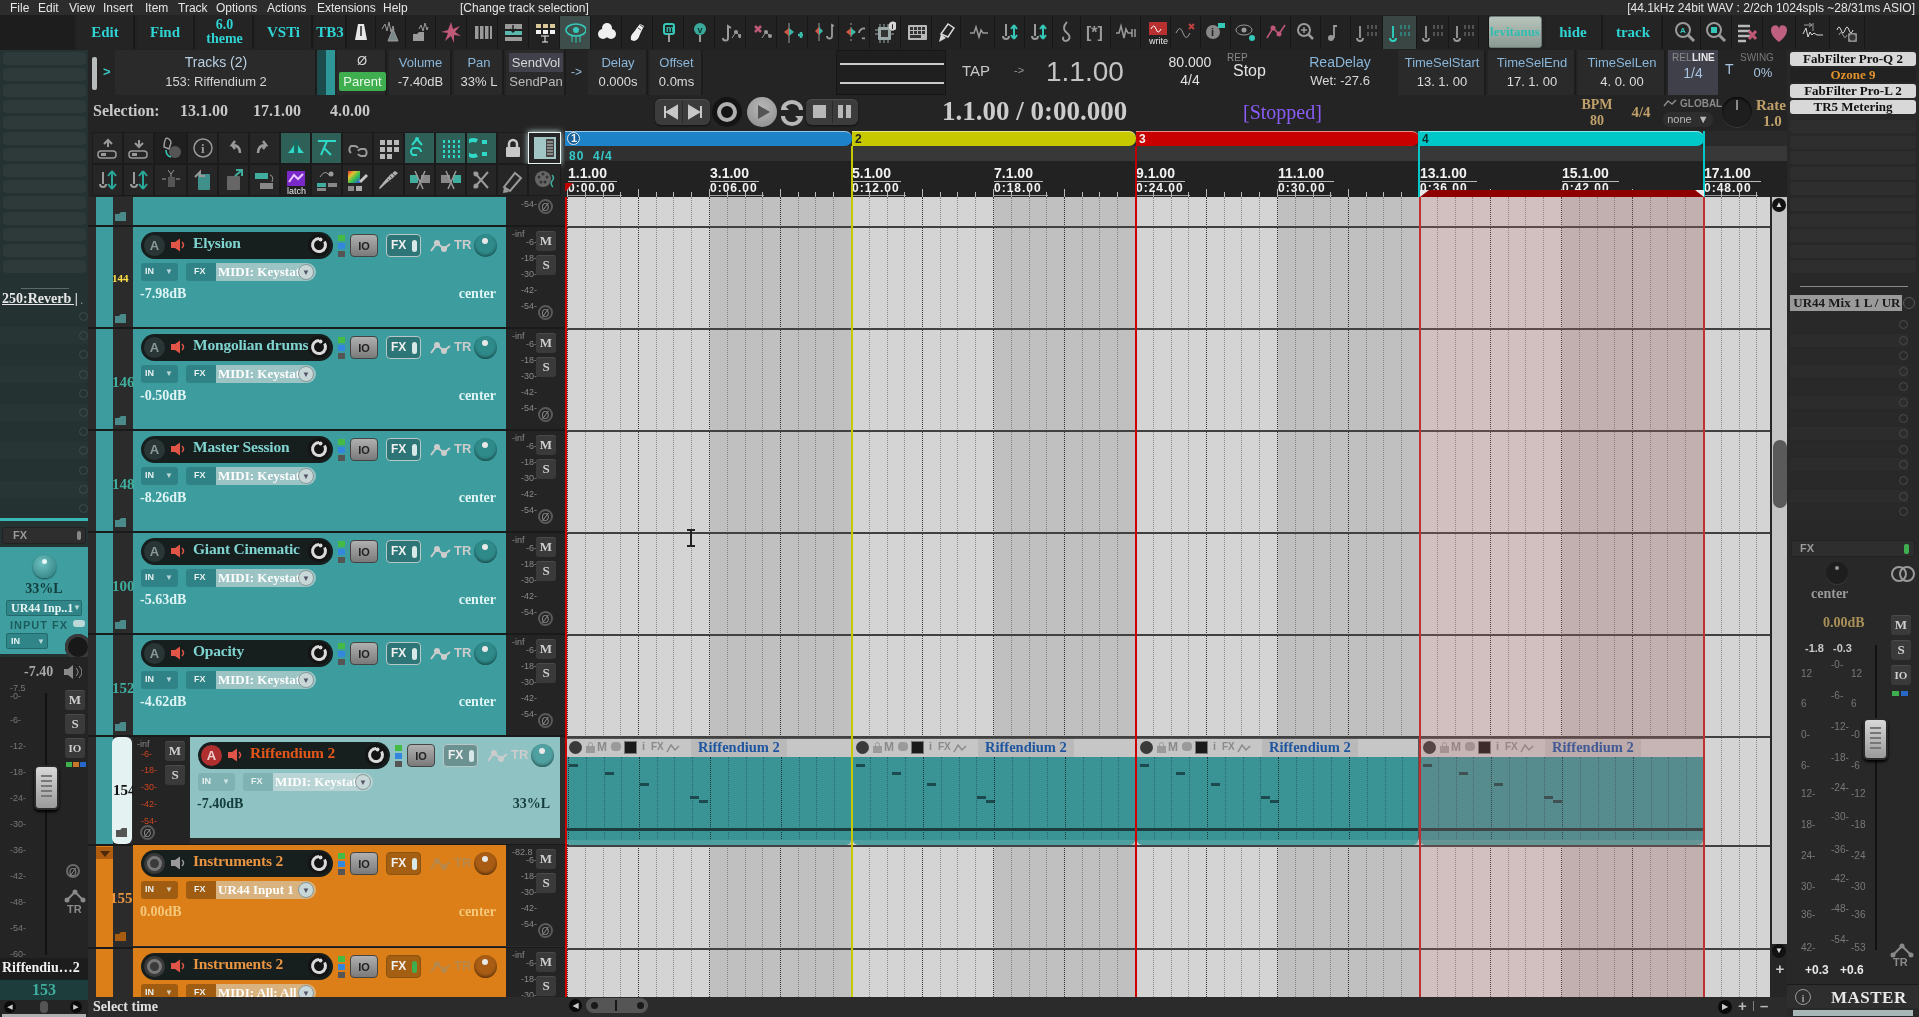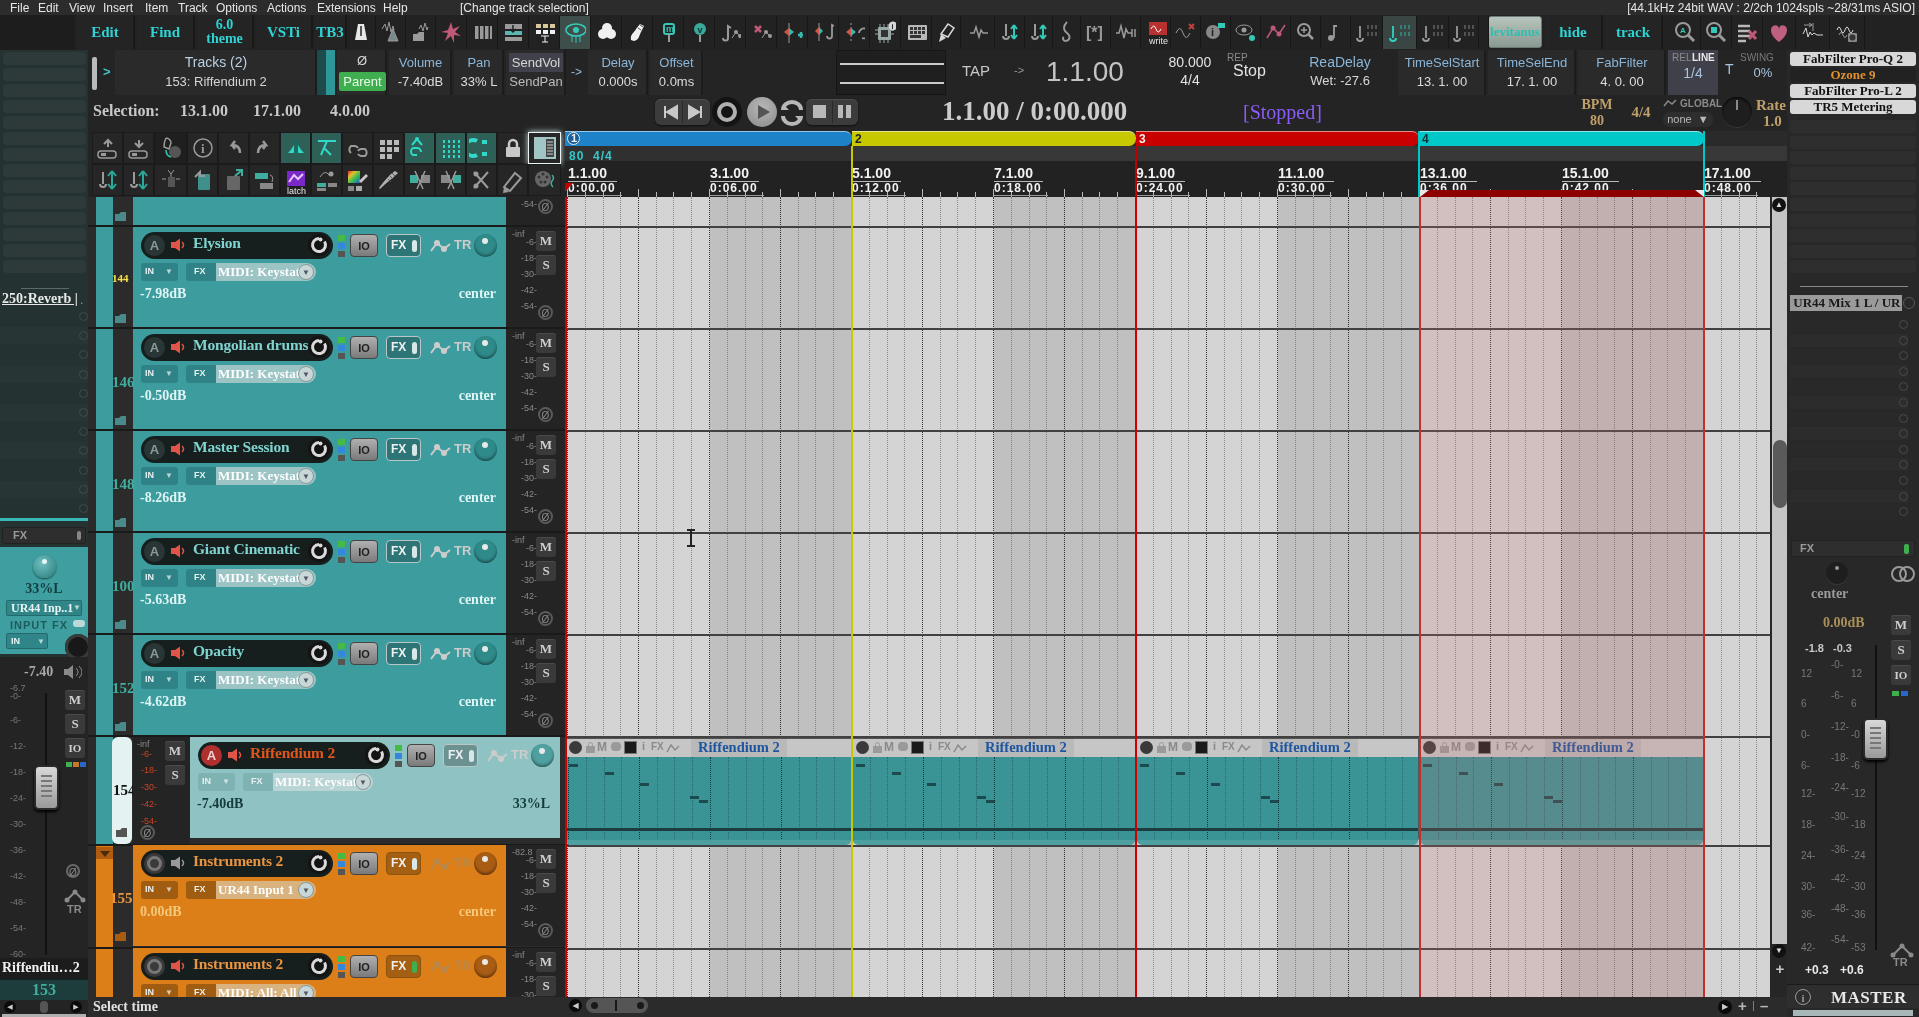--- a/index.html
+++ b/index.html
@@ -313,21 +313,21 @@
 <span class="ab" style="left:1233px;top:12px;color:#e2e2e2;font-size:16px;">Stop</span>
 <div class="ab" style="left:1285px;top:4px;width:110px;text-align:center;color:#8ab6d9;font-size:14px;">ReaDelay</div>
 <div class="ab" style="left:1285px;top:23px;width:110px;text-align:center;color:#d8d8d8;font-size:13px;">Wet: -27.6</div>
 <div class="cell" style="left:1398px;top:0;width:88px;height:45px;"></div>
 <div class="ab lbl" style="left:1398px;top:5px;width:88px;">TimeSelStart</div>
 <div class="ab val" style="left:1398px;top:24px;width:88px;">13. 1. 00</div>
 <div class="cell" style="left:1488px;top:0;width:88px;height:45px;"></div>
 <div class="ab lbl" style="left:1488px;top:5px;width:88px;">TimeSelEnd</div>
 <div class="ab val" style="left:1488px;top:24px;width:88px;">17. 1. 00</div>
 <div class="cell" style="left:1578px;top:0;width:88px;height:45px;"></div>
-<div class="ab lbl" style="left:1578px;top:5px;width:88px;">FabFilter</div>
+<div class="ab lbl" style="left:1578px;top:5px;width:88px;">TimeSelLen</div>
 <div class="ab val" style="left:1578px;top:24px;width:88px;">4. 0. 00</div>
 <div class="ab" style="left:1668px;top:0;width:50px;height:45px;background:#40404a;">
         <span class="ab" style="left:4px;top:2px;color:#8a8a8a;font-size:10px;">REL</span>
         <span class="ab b" style="left:24px;top:2px;color:#e8e8e8;font-size:10px;">LINE</span>
         <div class="ab" style="left:0;top:15px;width:50px;text-align:center;color:#a8c4e0;font-size:14px;">1/4</div>
       </div>
 <span class="ab" style="left:1725px;top:11px;color:#a8c4e0;font-size:14px;">T</span>
 <span class="ab" style="left:1740px;top:2px;color:#787878;font-size:10px;">SWING</span>
 <div class="ab" style="left:1740px;top:15px;width:46px;text-align:center;color:#a8c4e0;font-size:13px;">0%</div>
 </div>
@@ -956,21 +956,21 @@
           <span class="ab" style="left:30px;top:3px;color:#b8d8d8;font-size:8px;">▼</span>
         </div>
       </div>
 <div class="ab" style="left:65px;top:584px;width:26px;height:26px;border-radius:50%;background:#181818;box-shadow:inset 0 0 0 3px #3a3a3a;"></div>
 <div class="ab" style="left:0;top:607px;width:88px;height:301px;background:#242424;">
 <span class="ab serif b" style="left:24px;top:7px;color:#a8a8a8;font-size:14px;">-7.40</span>
 <svg class="ab" style="left:62px;top:7px;" width="20" height="16">
           <path d="M2 5 h4 l5-4 v14 l-5-4 h-4 z" fill="#8a8a8a"></path>
           <path d="M14 4 q4 4 0 8 M17 2 q6 6 0 12" stroke="#8a8a8a" fill="none"></path>
         </svg>
-<span class="ab" style="left:10px;top:26px;color:#787878;font-size:9px;">-6.7</span>
+<span class="ab" style="left:10px;top:26px;color:#787878;font-size:9px;">-7.5</span>
 <span class="ab" style="left:10px;top:34px;color:#787878;font-size:9px;">-0-</span>
 <span class="ab" style="left:10px;top:58px;color:#787878;font-size:9px;">-6-</span>
 <span class="ab" style="left:10px;top:84px;color:#787878;font-size:9px;">-12-</span>
 <span class="ab" style="left:10px;top:110px;color:#787878;font-size:9px;">-18-</span>
 <span class="ab" style="left:10px;top:136px;color:#787878;font-size:9px;">-24-</span>
 <span class="ab" style="left:10px;top:162px;color:#787878;font-size:9px;">-30-</span>
 <span class="ab" style="left:10px;top:188px;color:#787878;font-size:9px;">-36-</span>
 <span class="ab" style="left:10px;top:214px;color:#787878;font-size:9px;">-42-</span>
 <span class="ab" style="left:10px;top:240px;color:#787878;font-size:9px;">-48-</span>
 <span class="ab" style="left:10px;top:266px;color:#787878;font-size:9px;">-54-</span>

